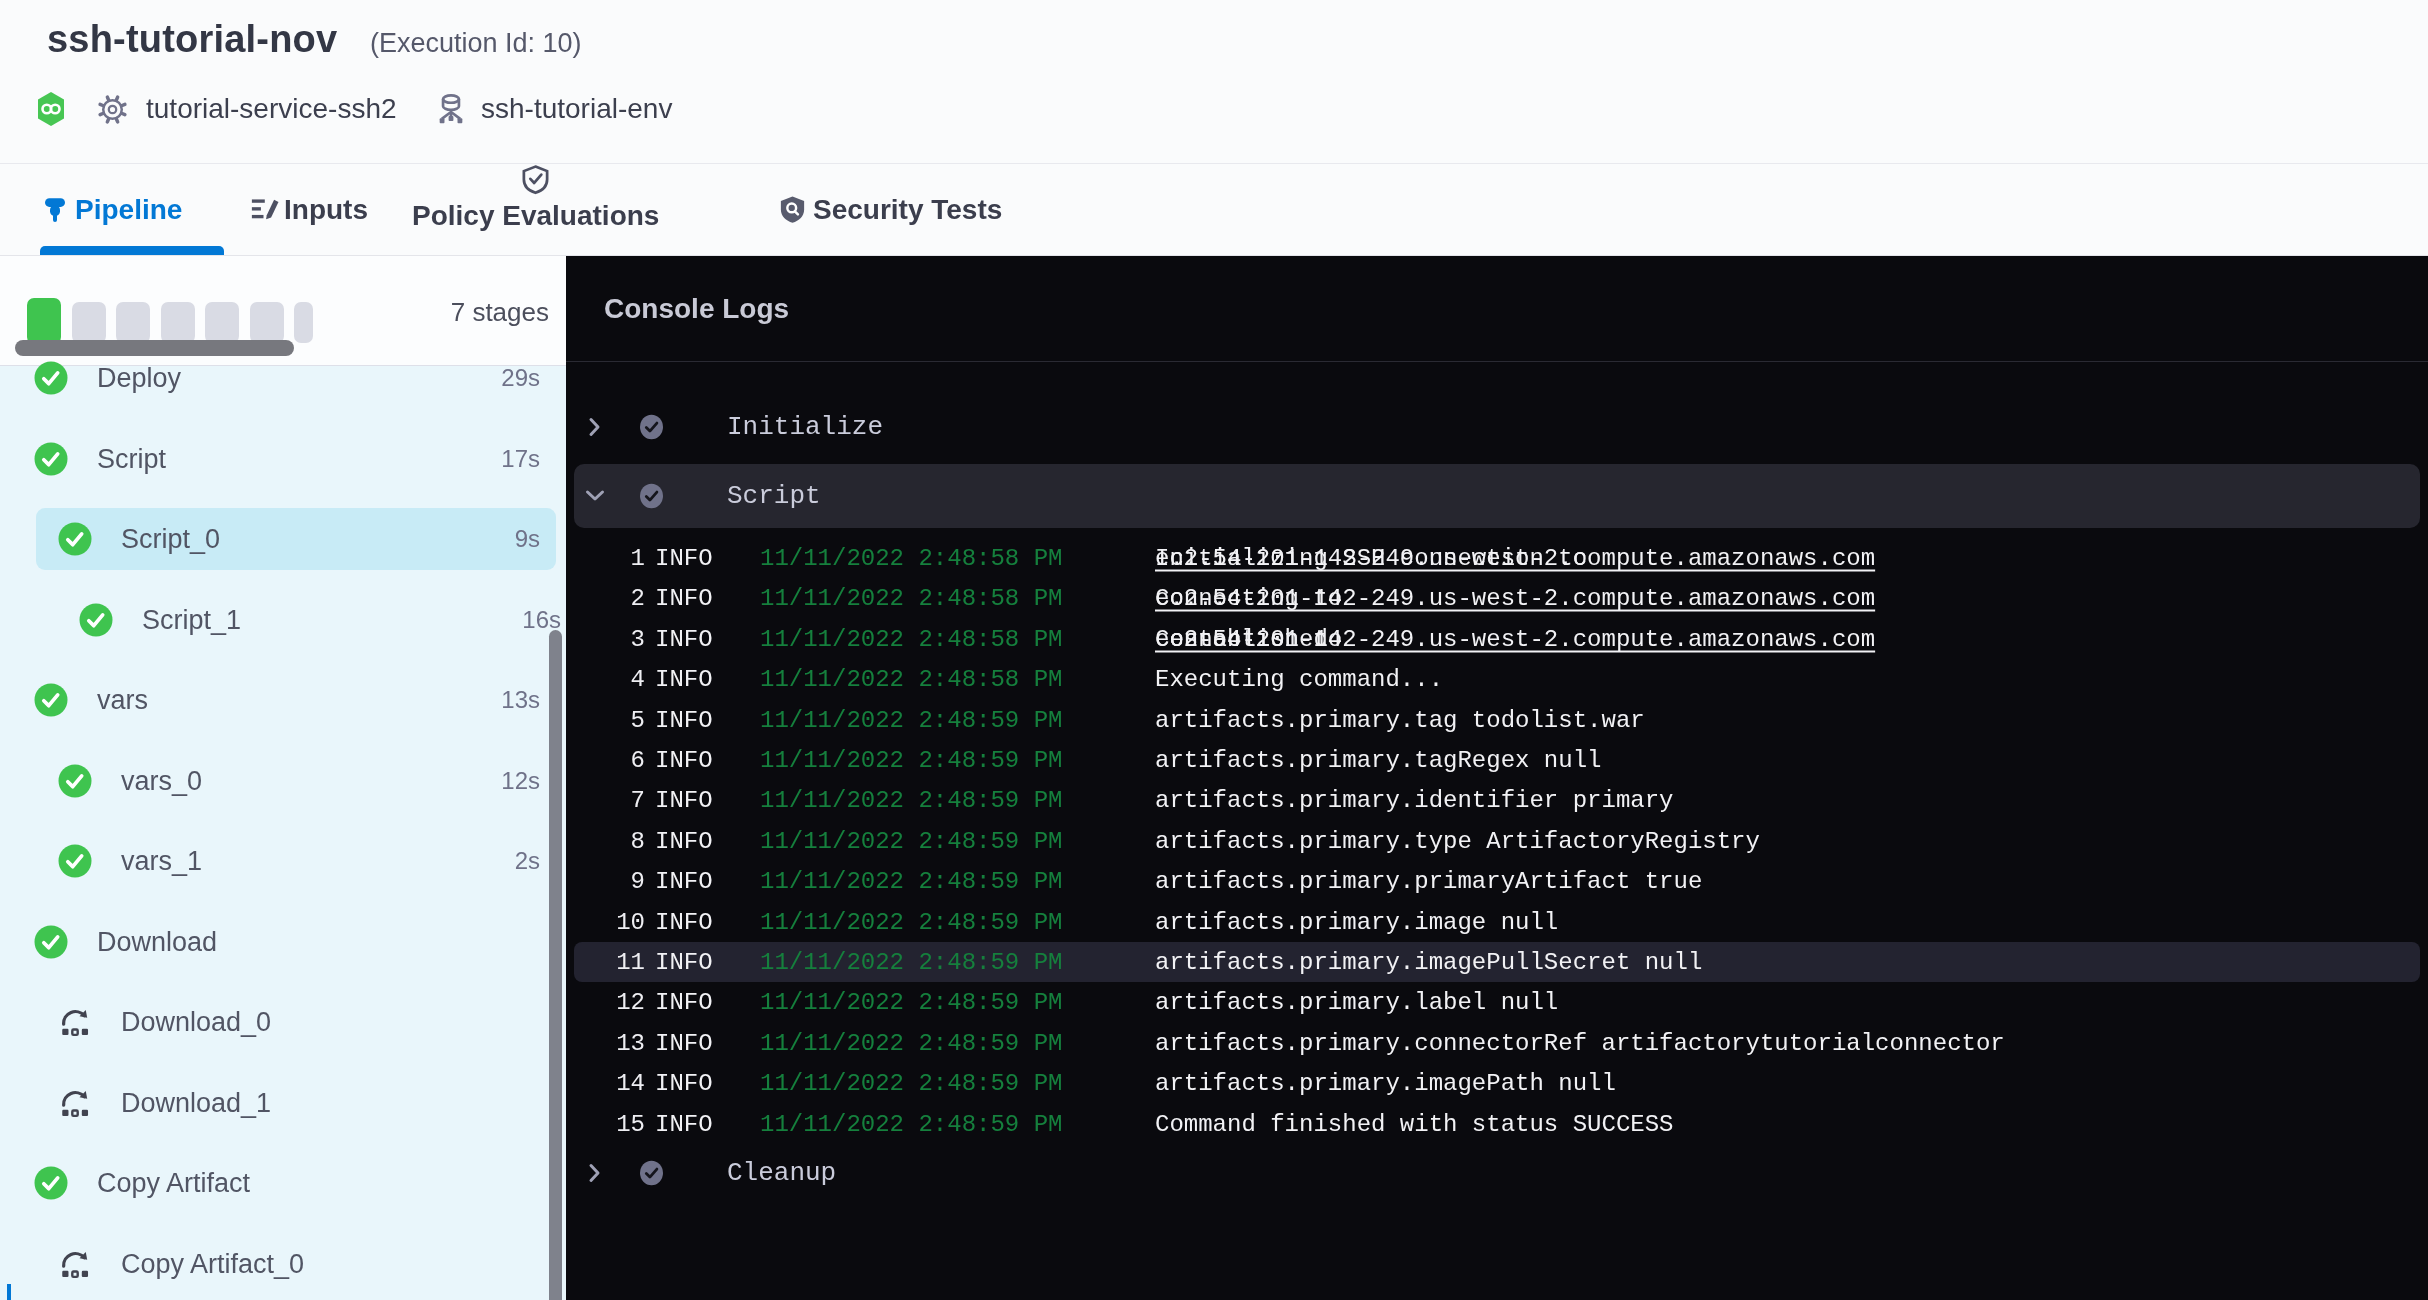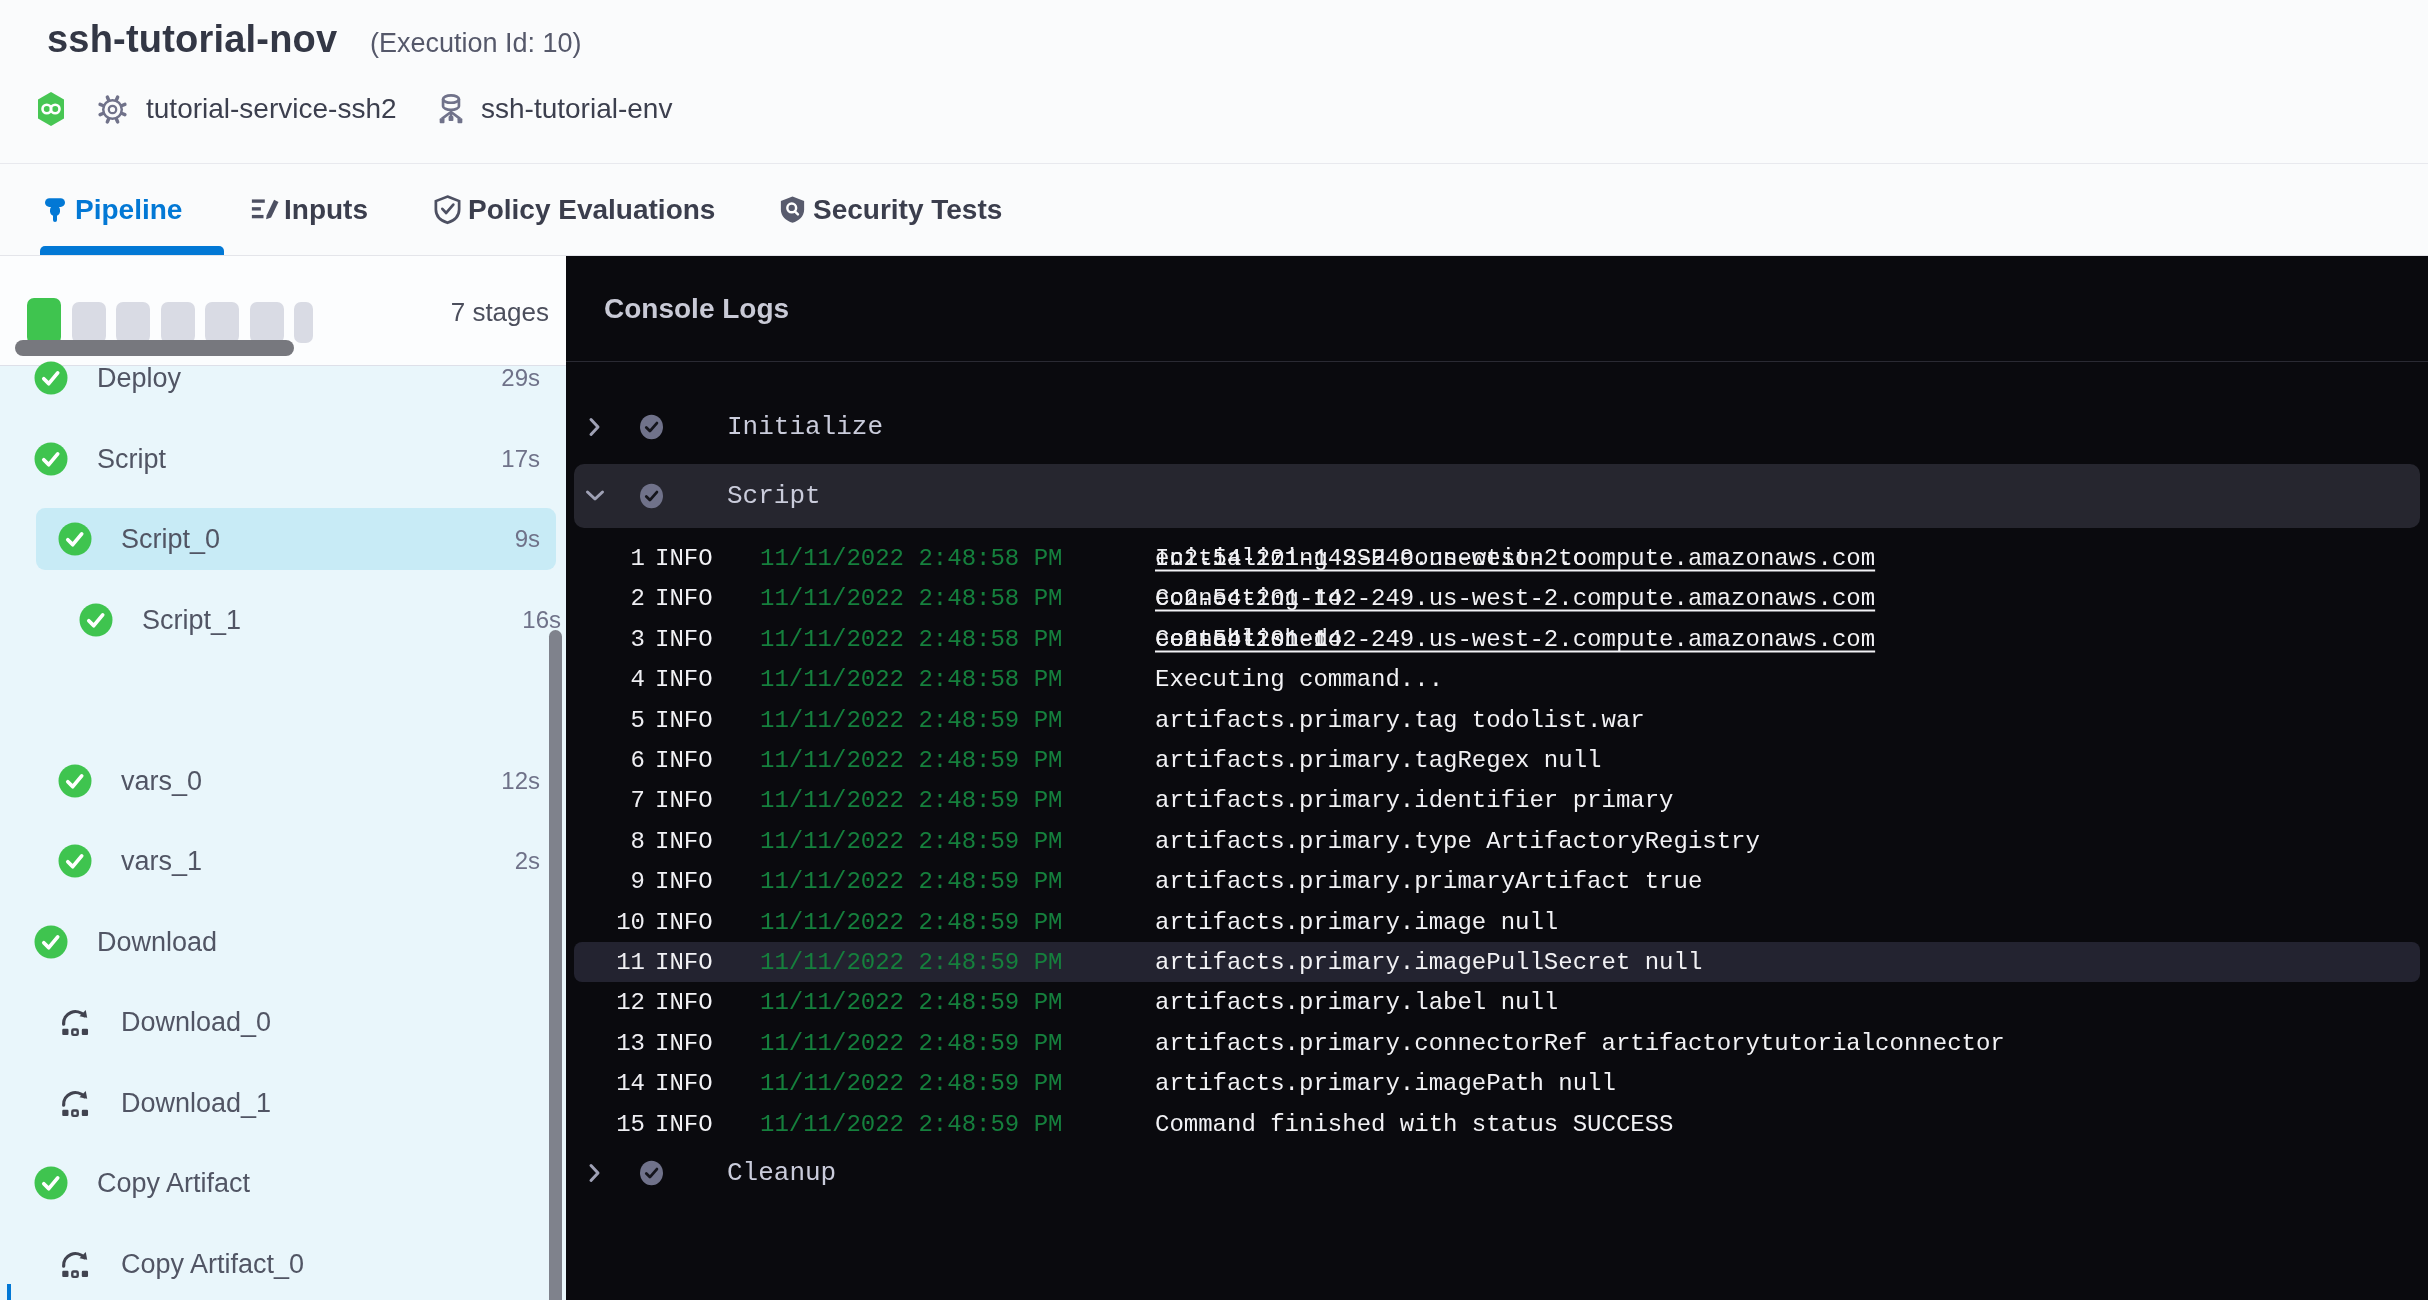--- a/index.html
+++ b/index.html
@@ -136,21 +136,21 @@
       </div>
       <div class="tab" style="left: 248px;">
         <svg width="31" height="31" viewBox="0 0 24 24" xmlns="http://www.w3.org/2000/svg">
           <line x1="3" y1="5.5" x2="13" y2="5.5" stroke="#4d5062" stroke-width="2.6"></line>
      <line x1="3" y1="11.5" x2="10" y2="11.5" stroke="#4d5062" stroke-width="2.6"></line>
      <line x1="3" y1="17.5" x2="12" y2="17.5" stroke="#4d5062" stroke-width="2.6"></line>
      <path d="M14.5 16.5 L20.2 4.5 L23.6 6.2 L17.9 18.2 L14 19.5 Z" fill="#4d5062"></path>
         </svg>
         <span class="tab-label">Inputs</span>
       </div>
-      <div class="tab" style="left: 432px;">
+      <div class="tab" style="left: 412px; flex-direction: column;">
         <svg width="31" height="31" viewBox="0 0 24 24" xmlns="http://www.w3.org/2000/svg">
           <path d="M12 2 L21 5.5 V12 C21 17.5 17 20.7 12 22.3 C7 20.7 3 17.5 3 12 V5.5 Z" fill="none" stroke="#4d5062" stroke-width="2.1"></path>
      <path d="M8 11.5 l3 3.2 5.5-6.5" fill="none" stroke="#4d5062" stroke-width="2.1" stroke-linecap="round" stroke-linejoin="round"></path>
         </svg>
         <span class="tab-label">Policy Evaluations</span>
       </div>
       <div class="tab" style="left: 777px;">
         <svg width="31" height="31" viewBox="0 0 24 24" xmlns="http://www.w3.org/2000/svg">
           <path d="M12 2 L21 5.5 V12 C21 17.5 17 20.7 12 22.3 C7 20.7 3 17.5 3 12 V5.5 Z" fill="#585b6d"></path>
      <circle cx="11.4" cy="10.8" r="3.4" fill="none" stroke="#fff" stroke-width="1.9"></circle>
@@ -206,20 +206,29 @@
       </div>
       <div class="stage-row" style="top: 222.5px; margin-left: 21px;">
         <div class="row-bg"></div>
         <span class="stage-icon" style="left:58px"><svg width="34" height="34" viewBox="0 0 33 33" xmlns="http://www.w3.org/2000/svg">
             <circle cx="16.5" cy="16.5" r="16" fill="#3fc44f"></circle>
      <path d="M9.5 17.2 l4.8 4.8 L23 11.5" fill="none" stroke="#fff" stroke-width="3.6" stroke-linecap="round" stroke-linejoin="round"></path>
           </svg></span>
         <span class="stage-label" style="left:121px">Script_1</span>
         <span class="stage-duration">16s</span>
       </div>
+      <div class="stage-row" style="top: 303px;">
+        <div class="row-bg"></div>
+        <span class="stage-icon" style="left:34px"><svg width="34" height="34" viewBox="0 0 33 33" xmlns="http://www.w3.org/2000/svg">
+            <circle cx="16.5" cy="16.5" r="16" fill="#3fc44f"></circle>
+     <path d="M9.5 17.2 l4.8 4.8 L23 11.5" fill="none" stroke="#fff" stroke-width="3.6" stroke-linecap="round" stroke-linejoin="round"></path>
+          </svg></span>
+        <span class="stage-label" style="left:97px">vars</span>
+        <span class="stage-duration">13s</span>
+      </div>
       <div class="stage-row" style="top: 383.5px;">
         <div class="row-bg"></div>
         <span class="stage-icon" style="left:58px"><svg width="34" height="34" viewBox="0 0 33 33" xmlns="http://www.w3.org/2000/svg">
             <circle cx="16.5" cy="16.5" r="16" fill="#3fc44f"></circle>
      <path d="M9.5 17.2 l4.8 4.8 L23 11.5" fill="none" stroke="#fff" stroke-width="3.6" stroke-linecap="round" stroke-linejoin="round"></path>
           </svg></span>
         <span class="stage-label" style="left:121px">vars_0</span>
         <span class="stage-duration">12s</span>
       </div>
       <div class="stage-row" style="top: 464px;">

